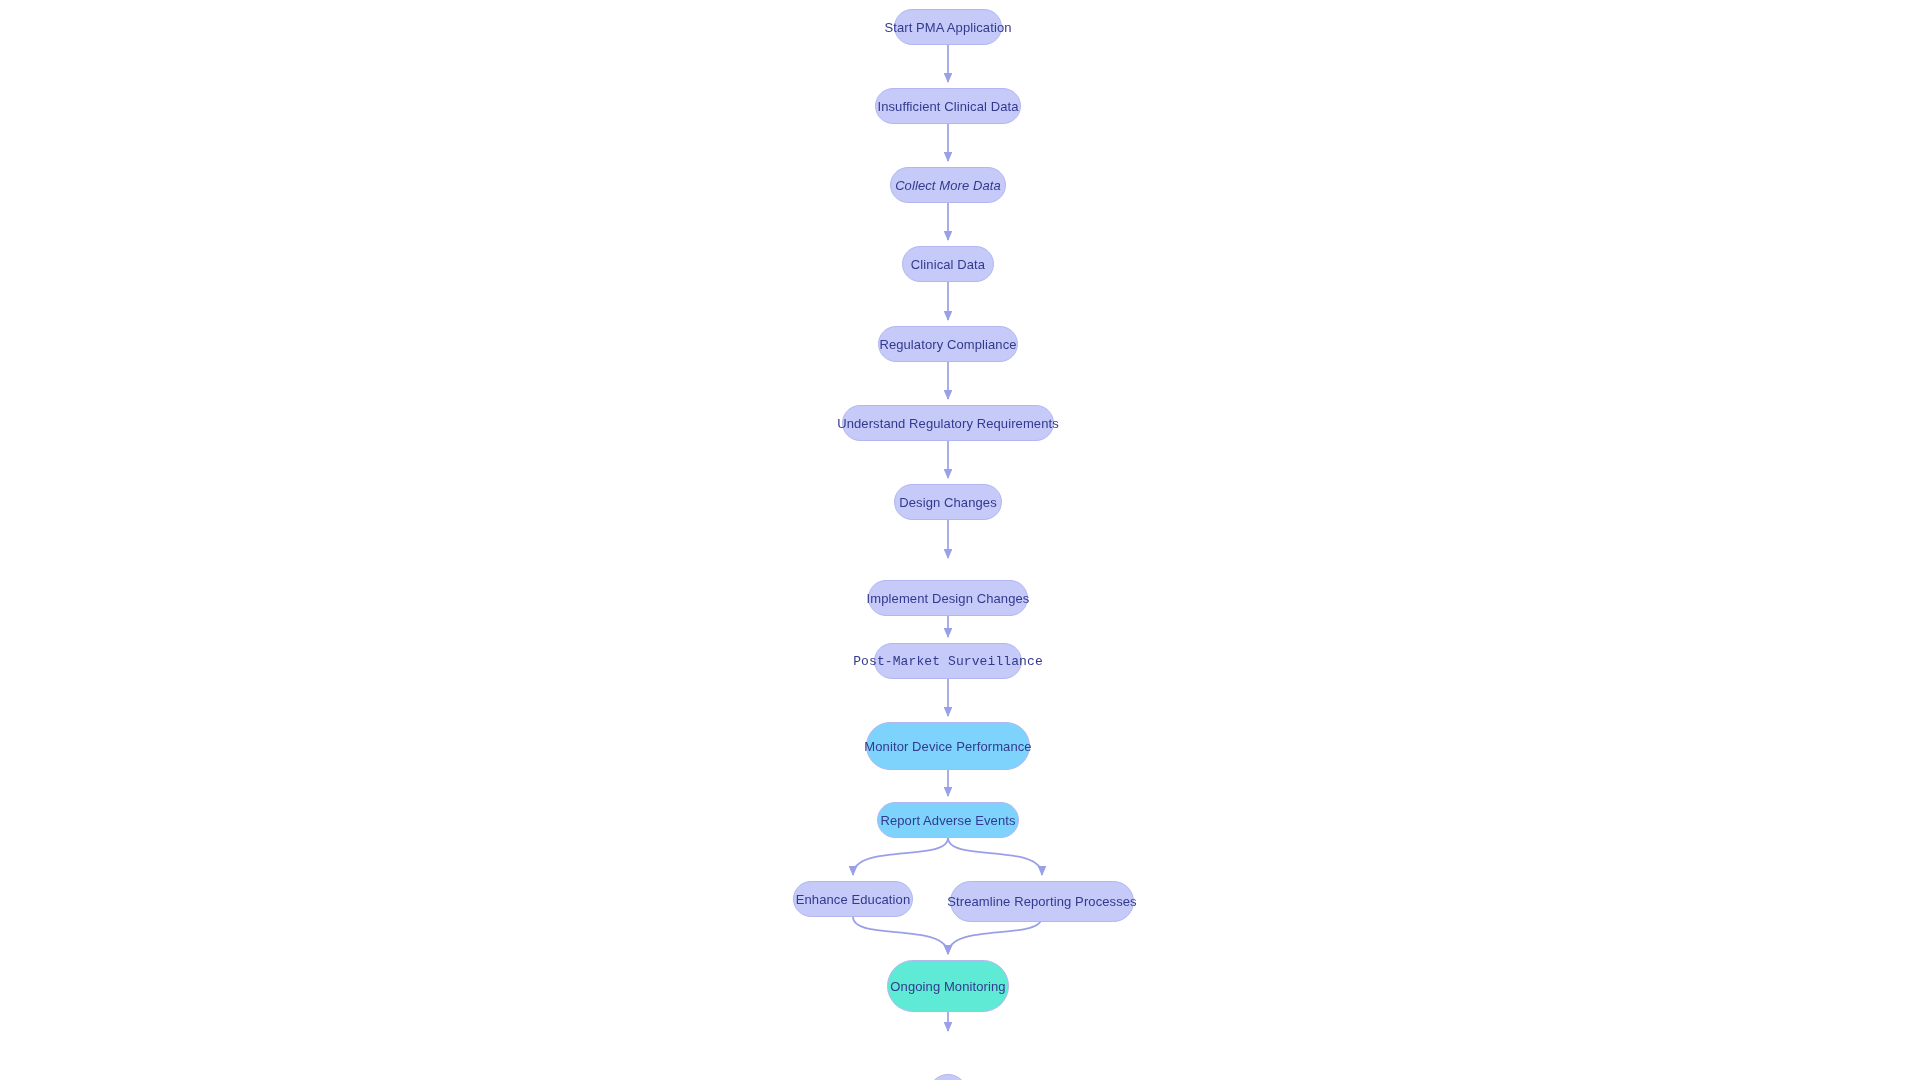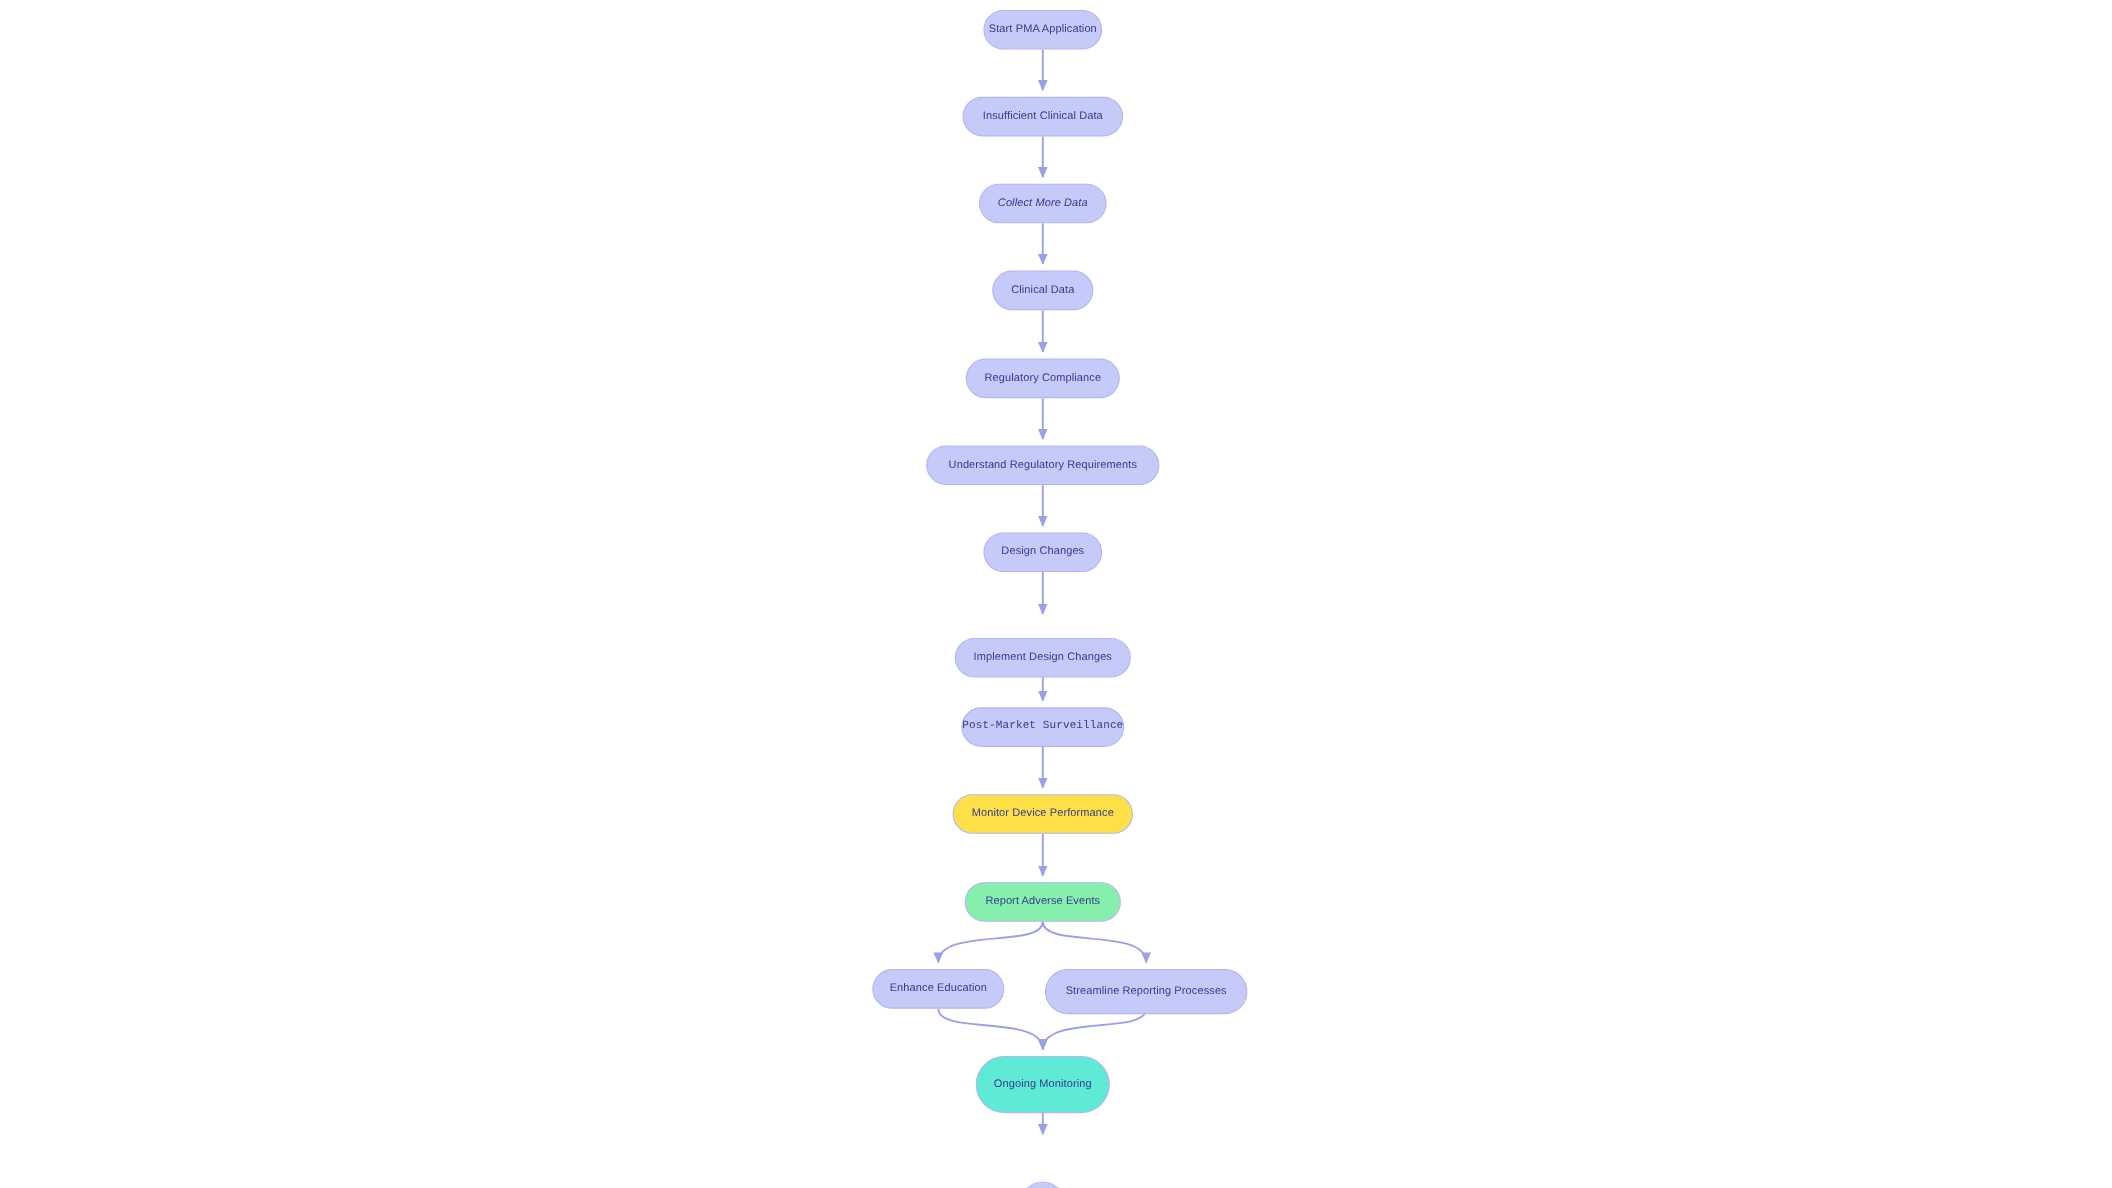--- a/index.html
+++ b/index.html
@@ -38,21 +38,21 @@
   .node {
     position: absolute;
     box-sizing: border-box;
     display: flex;
     align-items: center;
     justify-content: center;
     background: #c5caf9;
     border: 1px solid #b2b7f2;
     border-radius: 999px;
     color: #333a8e;
-    font-size: 10px;
+    font-size: 13px;
     font-weight: 400;
     letter-spacing: 0.1px;
     white-space: nowrap;
     line-height: 1;
     text-align: center;
   }
   .node .node-label {
     display: block;
     padding: 0 2px;
   }
@@ -111,24 +111,24 @@
       </div>
       <div class="node terminal" style="left: 894px; top: 484px; width: 108px; height: 36px; background: rgb(197, 202, 249); border-color: rgb(178, 183, 242); color: rgb(51, 58, 142);">
         <span class="node-label">Design Changes</span>
       </div>
       <div class="node terminal" style="left: 868px; top: 580px; width: 160px; height: 36px; background: rgb(197, 202, 249); border-color: rgb(178, 183, 242); color: rgb(51, 58, 142);">
         <span class="node-label">Implement Design Changes</span>
       </div>
       <div class="node terminal" style="left: 874px; top: 643px; width: 148px; height: 36px; background: rgb(197, 202, 249); border-color: rgb(178, 183, 242); color: rgb(51, 58, 142); font-family: Liberation Mono, monospace;">
         <span class="node-label">Post-Market Surveillance</span>
       </div>
-      <div class="node terminal" style="left: 866px; top: 722px; width: 164px; height: 36px; background: #fde047; border-color: rgb(178, 183, 242); color: rgb(51, 58, 142);">
+      <div class="node terminal" style="left: 866px; top: 722px; width: 164px; height: 48px; background: #7dd3fc; border-color: rgb(178, 183, 242); color: rgb(51, 58, 142);">
         <span class="node-label">Monitor Device Performance</span>
       </div>
-      <div class="node terminal" style="left: 877px; top: 802px; width: 142px; height: 36px; background: #86efac; border-color: rgb(178, 183, 242); color: rgb(51, 58, 142);">
+      <div class="node terminal" style="left: 877px; top: 802px; width: 142px; height: 36px; background: #7dd3fc; border-color: rgb(178, 183, 242); color: rgb(51, 58, 142);">
         <span class="node-label">Report Adverse Events</span>
       </div>
       <div class="node terminal" style="left: 793px; top: 881px; width: 120px; height: 36px; background: rgb(197, 202, 249); border-color: rgb(178, 183, 242); color: rgb(51, 58, 142);">
         <span class="node-label">Enhance Education</span>
       </div>
       <div class="node terminal" style="left: 950px; top: 881px; width: 184px; height: 41px; background: rgb(197, 202, 249); border-color: rgb(178, 183, 242); color: rgb(51, 58, 142);">
         <span class="node-label">Streamline Reporting Processes</span>
       </div>
       <div class="node terminal" style="left: 887px; top: 960px; width: 122px; height: 52px; background: #5eead4; border-color: rgb(178, 183, 242); color: rgb(51, 58, 142);">
         <span class="node-label">Ongoing Monitoring</span>

